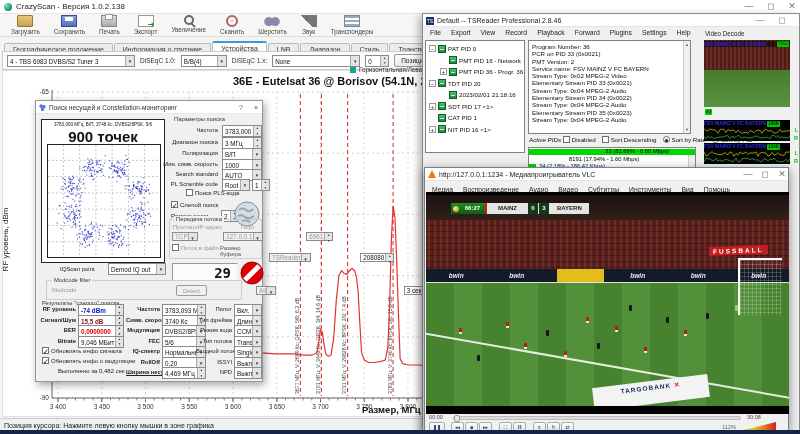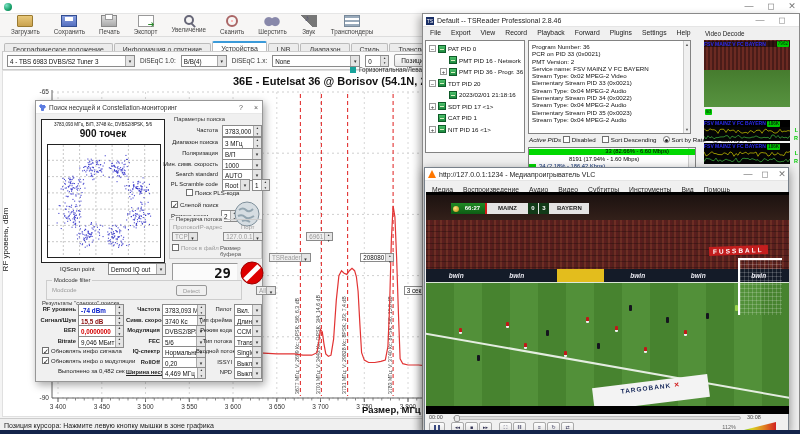--- a/index.html
+++ b/index.html
@@ -48,21 +48,21 @@
 #status{position:absolute;left:0;top:418px;width:800px;height:13px;background:#f0f0f0;border-top:1px solid #ccc;font-size:7px;color:#222;line-height:13px;padding-left:4px}
 #taskbar{position:absolute;left:0;top:430px;width:800px;height:4px;background:#14244a;z-index:60}
 
 #dlg{position:absolute;left:35px;top:100px;width:228px;height:282px;background:#f0f0f0;border:1px solid #979797;z-index:5;box-shadow:2px 3px 8px rgba(0,0,0,.35);font-size:6px;color:#222}
 #dlg-tb{position:absolute;left:0;top:0;width:100%;height:13px;background:#fff;font-size:6.5px;line-height:13px;color:#333;border-bottom:1px solid #e8e8e8}
 #dlg-ic{position:absolute;left:3px;top:3px;width:7px;height:7px;background:radial-gradient(circle at 30% 30%,#5a7ae0 1.5px,transparent 2px),radial-gradient(circle at 70% 40%,#5a7ae0 1.5px,transparent 2px),radial-gradient(circle at 50% 75%,#5a7ae0 1.5px,transparent 2px)}
 #dlg-title{position:absolute;left:13px;top:0;white-space:nowrap}
 .dbtn{position:absolute;top:0;width:14px;height:13px;text-align:center;color:#555;font-size:7px;line-height:13px}
 #constbox{position:absolute;left:5px;top:18px;width:124px;height:144px;background:#fff;border:1px solid #222}
 #constbox .h1{position:absolute;left:0;top:2px;width:100%;text-align:center;font-size:4.6px;color:#111;white-space:nowrap}
-#constbox .h2{position:absolute;left:0;top:8px;width:100%;text-align:center;font-size:10px;font-weight:bold;color:#111}
+#constbox .h2{position:absolute;left:0;top:8px;width:100%;text-align:center;font-size:15px;font-weight:bold;color:#111}
 #constsvg{position:absolute;left:5px;top:24px}
 .grp{position:absolute;border:1px solid #cdcdcd}
 .gcap{position:absolute;font-size:5.8px;color:#333;background:#f0f0f0;padding:0 2px;white-space:nowrap}
 .cb,.rb{display:inline-block;width:7px;height:7px;background:#fff;border:1px solid #707070;position:relative;vertical-align:-1px;margin-right:2px}
 .rb{border-radius:50%}
 .cb.ck::after{content:"✓";position:absolute;left:0;top:-1.5px;font-size:7px;color:#222}
 .rb.ck::after{content:"";position:absolute;left:1.5px;top:1.5px;width:3px;height:3px;border-radius:50%;background:#222}
 .dis{background:#f0f0f0!important;color:#9a9a9a!important}
 .prow2{position:absolute;height:9px;line-height:9px;white-space:nowrap}
 .plab{position:absolute;text-align:right;font-size:5.8px;color:#222}
@@ -149,20 +149,21 @@
 svg text{font-family:"Liberation Sans",sans-serif}
 </style>
 </head>
 <body>
 
 <div id="screen">
 
   <div id="cs">
     <div id="cs-tb">
       <span id="cs-icon"></span>
+      <span id="cs-title">CrazyScan - Версия 1.0.2.138</span>
       <span class="caps" style="left:740px">—</span>
       <span class="caps" style="left:762px">◻</span>
       <span class="caps" style="left:783px">✕</span>
     </div>
     <div id="tbar">
 
     <div class="tbtn">
           <span class="ticon i0"></span>
           <span class="tlab">Загрузить</span>
         </div>

